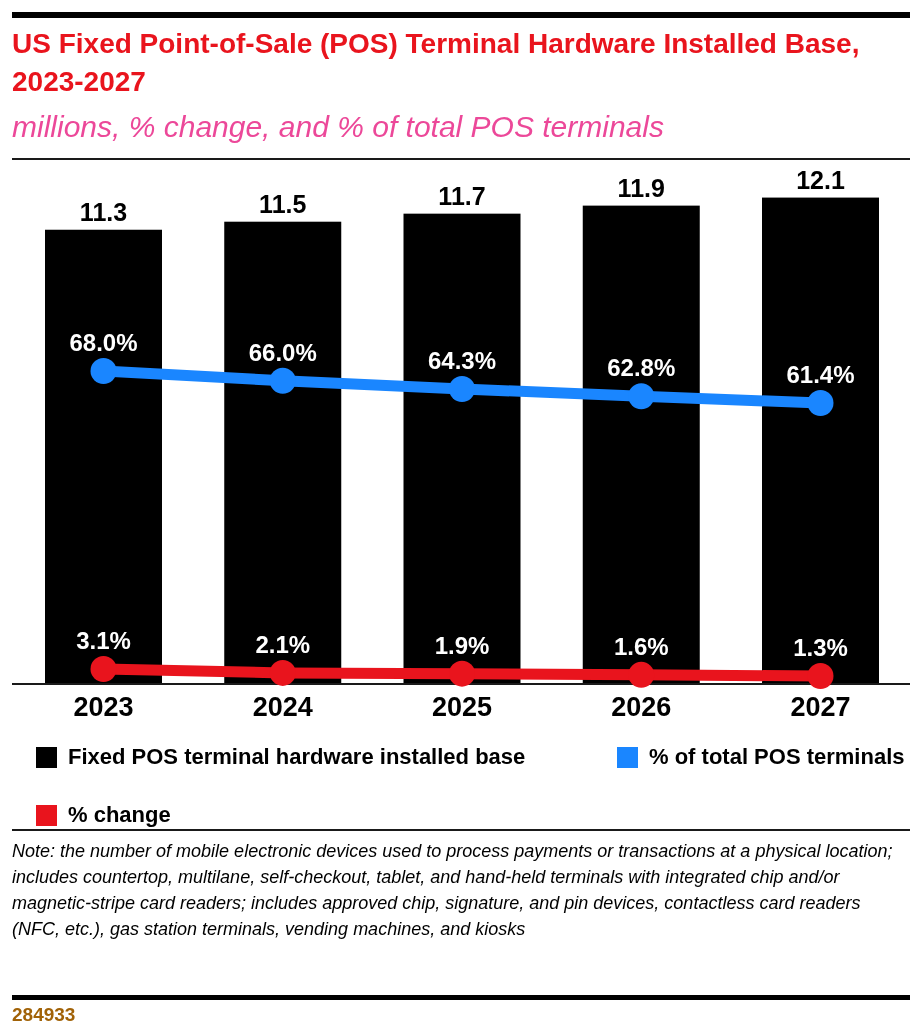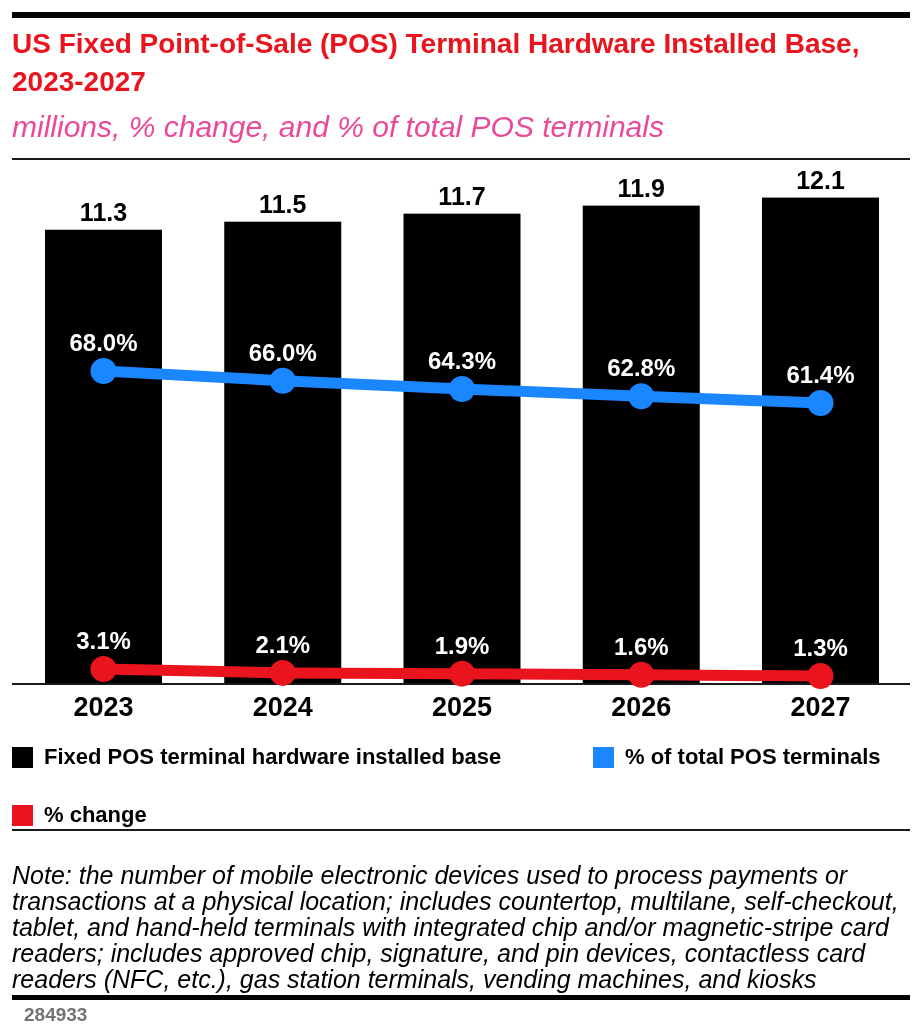--- a/index.html
+++ b/index.html
@@ -4,29 +4,29 @@
 <style>
   html,body{margin:0;padding:0;background:#ffffff;}
   #page{position:relative;width:922px;height:1033px;background:#ffffff;
         font-family:"Liberation Sans",sans-serif;overflow:hidden;}
   .abs{position:absolute;}
   #top-rule{left:12px;top:12px;width:898px;height:6px;background:#000;}
   #title{left:12px;top:25px;width:886px;font-size:28px;line-height:38px;font-weight:bold;color:#e9141d;}
   #subtitle{left:12px;top:110px;width:886px;font-size:30px;font-style:italic;color:#ec4899;}
   #rule-1{left:12px;top:158px;width:898px;height:2px;background:#1a1a1a;}
   #chart{left:0;top:160px;}
-  .legend-item{display:flex;align-items:center;gap:11px;font-size:22px;font-weight:bold;color:#000;}
+  .legend-item{display:flex;align-items:center;gap:11px;font-size:22px;font-weight:bold;color:#000;margin-left:24px;}
   .swatch{width:21px;height:21px;flex:0 0 21px;}
   #legend-1{left:12px;top:744px;}
   #legend-2{left:593px;top:744px;}
   #legend-3{left:12px;top:802px;}
   #rule-2{left:12px;top:829px;width:898px;height:2px;background:#1a1a1a;}
-  #footnote{left:12px;top:838px;width:900px;font-size:25px;line-height:26px;font-style:italic;color:#000;margin-top:24px;}
+  #footnote{left:12px;top:838px;width:900px;font-size:18px;line-height:26px;font-style:italic;color:#000;}
   #bottom-rule{left:12px;top:995px;width:898px;height:5px;background:#000;}
-  #footer-id{left:24px;top:1004px;font-size:19px;font-weight:bold;color:#737373;}
+  #footer-id{left:12px;top:1004px;font-size:19px;font-weight:bold;color:#a16207;}
   #footer-brand{right:12px;top:1004px;font-size:19px;font-weight:bold;color:#000;text-align:right;}
   #footer-brand .sep{font-weight:normal;padding:0 4px;}
   #footer-brand .brand-e{color:#e9141d;}
 </style>
 </head>
 <body>
 
 <div id="page">
 
   <div class="abs" id="top-rule"></div>

